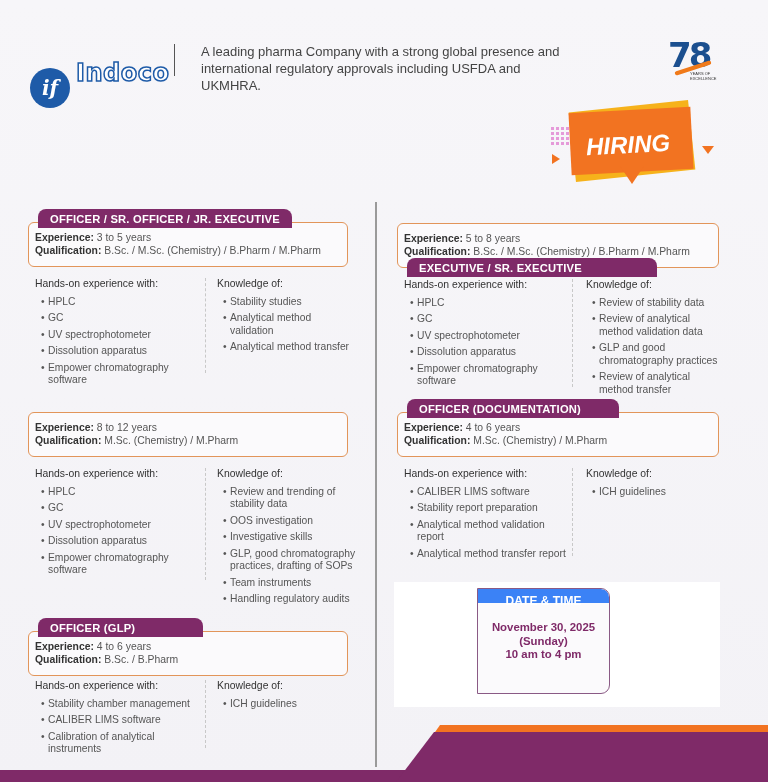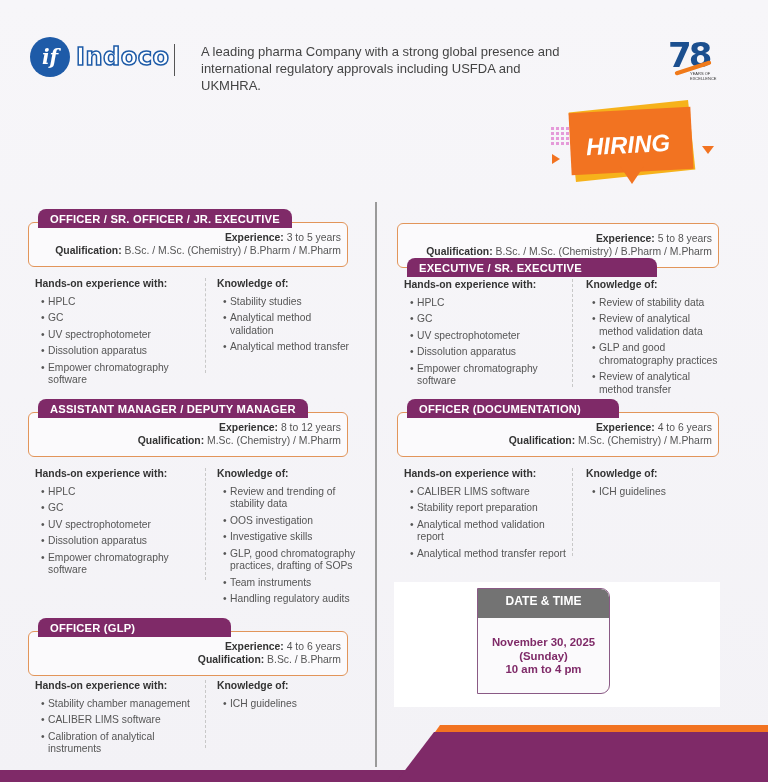--- a/index.html
+++ b/index.html
@@ -12,21 +12,21 @@
   }
   .page { position: relative; width: 768px; height: 782px; background: linear-gradient(180deg,#f7f6f9 0%, #f3f2f6 100%); }
 
   
   .header { position: absolute; left: 0; top: 0; width: 768px; height: 106px; }
   .logo { position: absolute; left: 30px; top: 37px; display: flex; align-items: center; }
   .logo-circle {
     width: 40px; height: 40px; border-radius: 50%;
     background: #1e5ba8; color: #fff;
     font-family: "DejaVu Serif", serif; font-style: italic; font-weight: bold;
-    font-size: 20px; display: flex; align-items: center; justify-content: center;
+    font-size: 20px; display: flex; align-items: center; justify-content: center; margin-top: 31px;
   }
   .logo-word {
     margin-left: 6px; font-size: 24px; font-weight: bold; color: #fff;
     -webkit-text-stroke: 1.5px #1e5ba8; letter-spacing: 0.5px;
     font-family: "DejaVu Sans", sans-serif;
   }
   .header-divider { position: absolute; left: 174px; top: 44px; width: 1px; height: 32px; background: #555; }
   .tagline { position: absolute; left: 201px; top: 43px; font-size: 13px; line-height: 17px; color: #444; width: 360px; }
   .anniv { position: absolute; left: 668px; top: 36px; width: 50px; height: 46px; }
   .anniv-num { font-size: 34px; font-weight: bold; color: #1b4f8f; font-family: "DejaVu Sans", sans-serif; letter-spacing: -3px; line-height: 38px; }
@@ -52,35 +52,35 @@
   
   .job { position: absolute; }
   .job-tab {
     position: absolute; left: 10px; top: 0; height: 19px; padding: 0 12px;
     background: #7f2a68; color: #fff; font-weight: bold; font-size: 11.2px;
     border-radius: 8px 8px 0 0; line-height: 20px; letter-spacing: 0.2px; white-space: nowrap;
   }
   .job-info {
     position: absolute; left: 0; top: 13px; height: 45px;
     border: 1.2px solid #e2955a; border-radius: 6px; background: #fbfafc;
-    padding: 8px 6px 16px 6px; font-size: 10.4px; line-height: 13px; color: #555; text-align: right;
+    padding: 8px 6px 16px 6px; font-size: 10.4px; line-height: 13px; color: #555;
   }
   .job-info b { color: #333; }
   .cols { position: absolute; top: 69px; left: 0; width: 100%; }
   .col { position: absolute; top: 0; font-size: 10.3px; line-height: 12.5px; color: #555; }
-  .col h4 { font-size: 10.4px; color: #333; font-weight: bold; margin-bottom: 5px; }
+  .col h4 { font-size: 10.4px; color: #333; font-weight: normal; margin-bottom: 5px; }
   .col ul { list-style: none; }
   .col li { position: relative; padding-left: 7px; margin-bottom: 4px; margin-left: 6px; }
   .col li::before { content: "•"; position: absolute; left: 0; top: 0; color: #555; }
   .col-sep { position: absolute; top: 0; width: 0; border-left: 1.2px dashed #c8c8c8; }
 
   
   .date-area { position: absolute; left: 394px; top: 582px; width: 326px; height: 125px; background: #fff; }
   .date-box { position: absolute; left: 477px; top: 588px; width: 133px; height: 106px; border: 1.2px solid #8a5a85; border-radius: 0 9px 9px 0; background: #fbfafc; overflow: hidden; }
-  .date-head { height: 29px; background: #737373; color: #fff; font-weight: bold; font-size: 12px; text-align: center; line-height: 24px; border-radius: 0 8px 0 0; }
+  .date-head { height: 14px; background: #3b82f6; color: #fff; font-weight: bold; font-size: 12px; text-align: center; line-height: 24px; border-radius: 0 8px 0 0; }
   .date-body { text-align: center; color: #7f2a68; font-weight: bold; font-size: 11.4px; line-height: 13.5px; padding-top: 18px; }
 
   
   .footer-orange { position: absolute; left: 400px; top: 725px; width: 368px; height: 57px; background: #f27321; clip-path: polygon(40px 0, 100% 0, 100% 100%, 0 100%); }
   .footer-purple-r { position: absolute; left: 396px; top: 732px; width: 372px; height: 50px; background: #7f2a68; clip-path: polygon(38px 0, 100% 0, 100% 100%, 0 100%); }
   .footer-purple-l { position: absolute; left: 0; top: 770px; width: 440px; height: 12px; background: #7f2a68; }
 </style>
 </head>
 <body>
 
@@ -172,21 +172,20 @@
         </ul>
       </div>
     </div>
   </div>
 
   <div class="job" style="left:28px; top:399px; width:322px; height:210px;">
     <div class="job-info" style="width:320px;">
       <div><b>Experience:</b> <span>8 to 12 years</span></div>
       <div><b>Qualification:</b> <span>M.Sc. (Chemistry) / M.Pharm</span></div>
     </div>
-    <div class="job-tab">ASSISTANT MANAGER / DEPUTY MANAGER</div>
     <div class="cols">
       <div class="col" style="left:7px; width:170px;">
         <h4>Hands-on experience with:</h4>
         <ul>
           <li>HPLC</li>
           <li>GC</li>
           <li>UV spectrophotometer</li>
           <li>Dissolution apparatus</li>
           <li>Empower chromatography software</li>
         </ul>
@@ -230,21 +229,21 @@
         </ul>
       </div>
     </div>
   </div>
 
   <div class="job" style="left:28px; top:618px; width:322px; height:150px;">
     <div class="job-info" style="width:320px;">
       <div><b>Experience:</b> <span>4 to 6 years</span></div>
       <div><b>Qualification:</b> <span>B.Sc. / B.Pharm</span></div>
     </div>
-    <div class="job-tab" style="padding-right:96px;">OFFICER (GLP)</div>
+    <div class="job-tab" style="padding-right:68px;">OFFICER (GLP)</div>
     <div class="cols" style="top:62px;">
       <div class="col" style="left:7px; width:170px;">
         <h4>Hands-on experience with:</h4>
         <ul>
           <li>Stability chamber management</li>
           <li>CALIBER LIMS software</li>
           <li>Calibration of analytical instruments</li>
         </ul>
       </div>
       <div class="col-sep" style="left:177px; height:68px;"></div>

